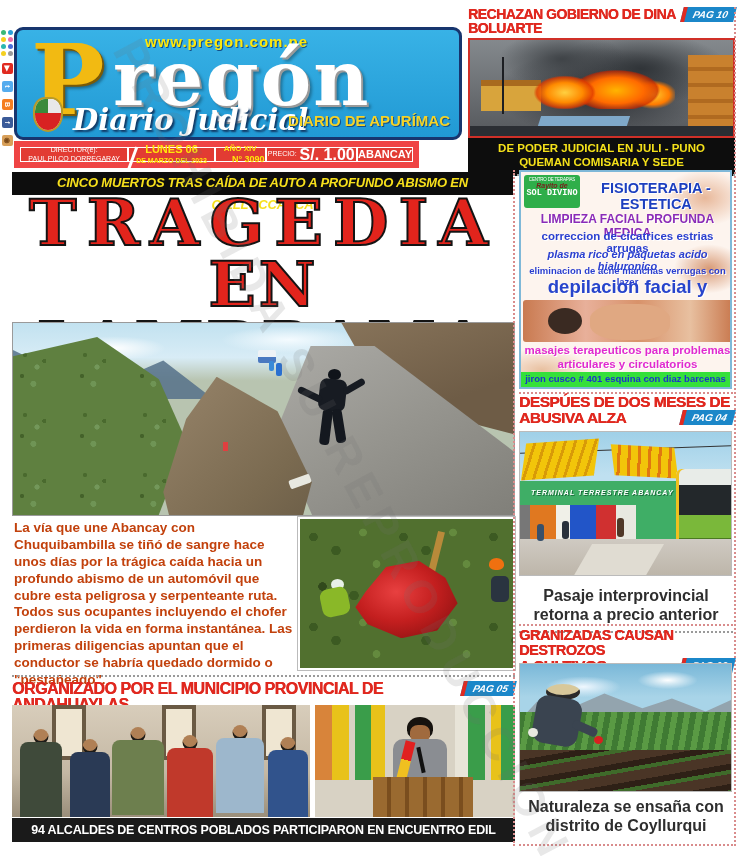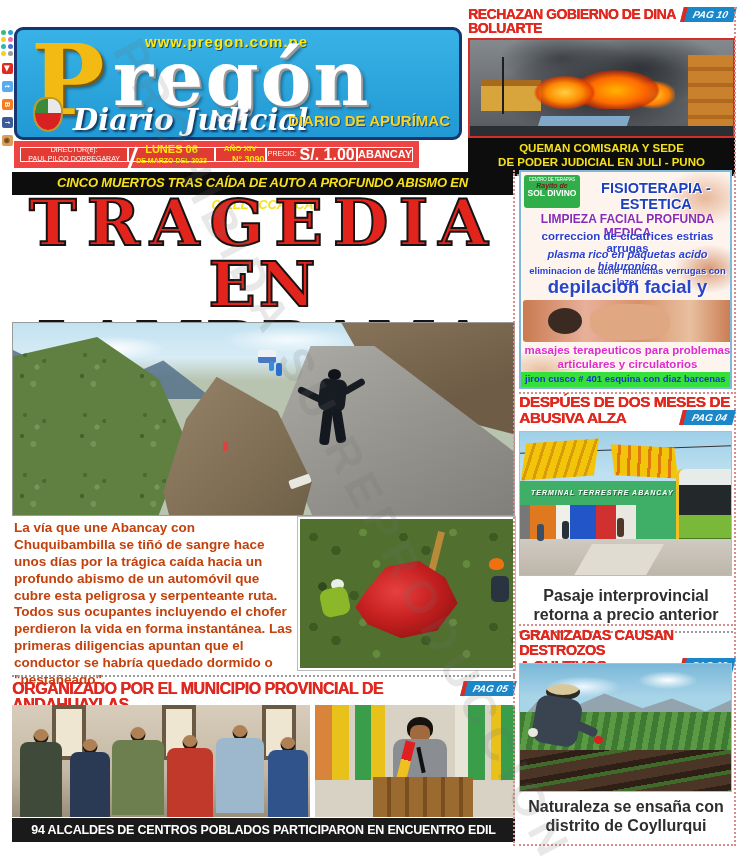--- a/index.html
+++ b/index.html
@@ -126,32 +126,32 @@
 
   
   .col-sep { position:absolute; border-left:2px dotted #d98c8c; }
   .sep-h { position:absolute; border-top:2px dotted #d98c8c; }
 
   .ad { position:absolute; left:519px; top:170px; width:213px; height:219px; border:2px solid #7fb8d8; background:#fdf4ee; overflow:hidden; }
   .ad-bg { position:absolute; inset:0; background:radial-gradient(ellipse 60px 40px at 88% 12%,#e8b89a 0%,transparent 70%), radial-gradient(ellipse 50px 35px at 90% 45%,#d89a76 0%,transparent 70%), radial-gradient(ellipse 70px 30px at 10% 92%,#e8c0a0 0%,transparent 70%); }
   .ad-badge { position:absolute; left:3px; top:3px; width:56px; height:33px; background:#2fae4a; border-radius:3px; text-align:center; color:#fff; overflow:hidden; }
   .ad-badge .b1 { font-size:4.5px; letter-spacing:-0.2px; padding-top:2px; }
   .ad-badge .b2 { font-size:7px; font-style:italic; font-weight:bold; color:#7a1a1a; line-height:1; }
-  .ad-badge .b3 { font-size:8.5px; font-weight:bold; line-height:1.05; }
+  .ad-badge .b3 { font-size:8.5px; font-weight:bold; line-height:1.05;font-family:Liberation Mono, monospace; }
   .ad-h1 { position:absolute; left:60px; top:8px; width:150px; text-align:center; color:#1d3fbf; font-weight:bold; font-size:14.5px; text-shadow:1px 1px 0 #fff,-1px -1px 0 #fff; }
   .ad-h2 { position:absolute; left:4px; top:40px; width:205px; text-align:center; color:#8a2bb8; font-weight:bold; font-size:12px; text-shadow:1px 1px 0 #fff; }
   .ad-l1 { position:absolute; left:2px; top:58px; width:209px; text-align:center; color:#2a3fd0; font-weight:bold; font-size:11.5px; text-shadow:1px 1px 0 #fff; }
   .ad-l2 { position:absolute; left:2px; top:76px; width:209px; text-align:center; color:#2a3fd0; font-weight:bold; font-size:11px; text-shadow:1px 1px 0 #fff;font-style:italic; }
   .ad-l3 { position:absolute; left:2px; top:93px; width:209px; text-align:center; color:#2a3fd0; font-weight:bold; font-size:9.5px; text-shadow:1px 1px 0 #fff; }
   .ad-l4 { position:absolute; left:2px; top:104px; width:209px; text-align:center; color:#2744cc; font-weight:bold; font-size:18.5px; text-shadow:1px 1px 0 #fff; }
   .ad-photo { position:absolute; left:2px; top:128px; width:209px; height:42px; background:linear-gradient(90deg,#c97a50 0%,#e8b09a 30%,#d8926a 55%,#e8c0a0 80%,#c97a50 100%); border-radius:3px; overflow:hidden; }
   .ad-photo .hair { position:absolute; left:12%; top:20%; width:34px; height:26px; background:#3a2a22; border-radius:50%; }
   .ad-photo .back { position:absolute; left:32%; top:10%; width:80px; height:36px; background:#e0a882; border-radius:40%; }
   .ad-l5 { position:absolute; left:2px; top:172px; width:209px; text-align:center; color:#e02ad0; font-weight:bold; font-size:11.5px; line-height:1.2; text-shadow:1px 1px 0 #fff; }
-  .ad-addr { position:absolute; left:0; bottom:0; width:100%; background:#35e03a; color:#1a35c9; font-weight:bold; font-size:9.5px; line-height:1.35; padding:1px 4px; }
+  .ad-addr { position:absolute; left:0; bottom:0; width:100%; background:#35e03a; color:#1a35c9; font-weight:bold; font-size:9.5px; text-align:center; line-height:1.35; padding:1px 4px; }
 
   .story-r-head { position:absolute; left:519px; width:215px; }
   .story-r-head .red-headline { font-size:15.5px; }
   .story-r-head .row2 { display:flex; justify-content:space-between; align-items:flex-start; }
 
   .photo-bus { position:absolute; left:519px; top:431px; width:213px; height:145px; border:1px solid #bbb; overflow:hidden; background:linear-gradient(180deg,#9fd0e8 0%,#bfe0f0 30%); }
   .pb-tarp1 { position:absolute; left:2%; top:6%; width:34%; height:26%; background:repeating-linear-gradient(100deg,#f2c50a 0 7px,#d89a08 7px 10px); transform:skewX(-12deg) rotate(-4deg); }
   .pb-tarp2 { position:absolute; left:44%; top:10%; width:30%; height:22%; background:repeating-linear-gradient(100deg,#f2c50a 0 7px,#e07810 7px 10px); transform:skewX(10deg) rotate(3deg); }
   .pb-wire { position:absolute; left:0; top:12%; width:100%; height:1px; background:#333; transform:rotate(-2deg); }
   .pb-green { position:absolute; left:0; top:34%; width:78%; height:17%; background:#3fae66; color:#fff; font-weight:bold; font-style:italic; font-size:7px; letter-spacing:1px; text-align:center; line-height:24px; text-shadow:1px 1px 0 #1a6a3a; }
@@ -243,22 +243,22 @@
     <div class="photo-fire">
       <div class="fire-smoke"></div>
       <div class="fire-bldg-r"></div>
       <div class="fire-house-l"></div>
       <div class="fire-flames"></div>
       <div class="fire-roof-blue"></div>
       <div class="fire-pole"></div>
       <div class="fire-fg"></div>
     </div>
     <div class="tr-caption">
+      <div>DE PODER JUDICIAL EN JULI - PUNO</div>
       <div>QUEMAN COMISARIA Y SEDE</div>
-      <div>DE PODER JUDICIAL EN JULI - PUNO</div>
     </div>
   </div>
 
   <div class="kicker">CINCO MUERTOS TRAS CAÍDA DE AUTO A PROFUNDO ABISMO EN Q'ELLOCCACCA</div>
   <div class="main-headline">
     <span class="l1">TRAGEDIA</span>
     <span class="l2">EN LAMBRAMA</span>
   </div>
 
   <div class="photo-main">

